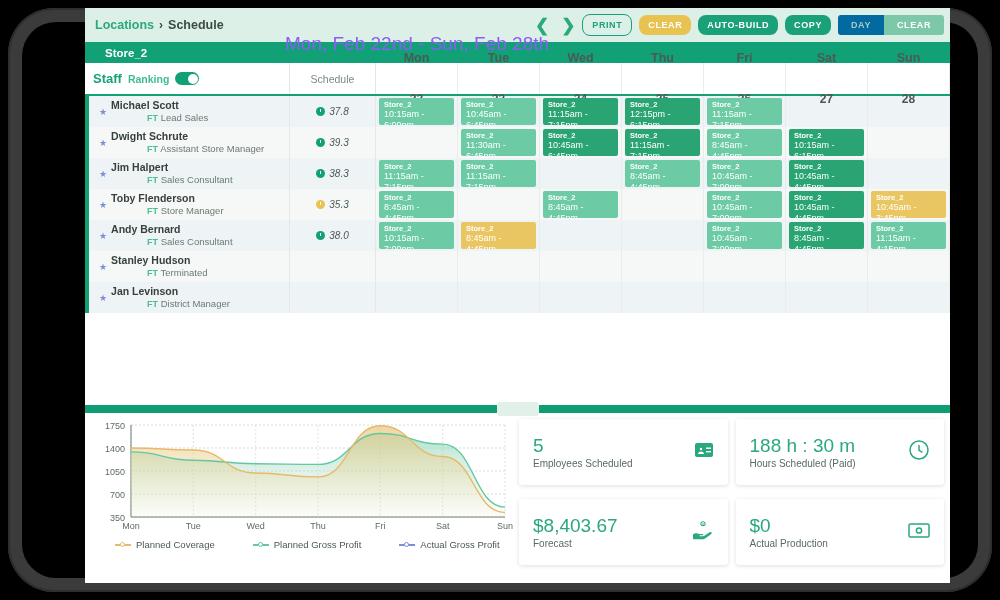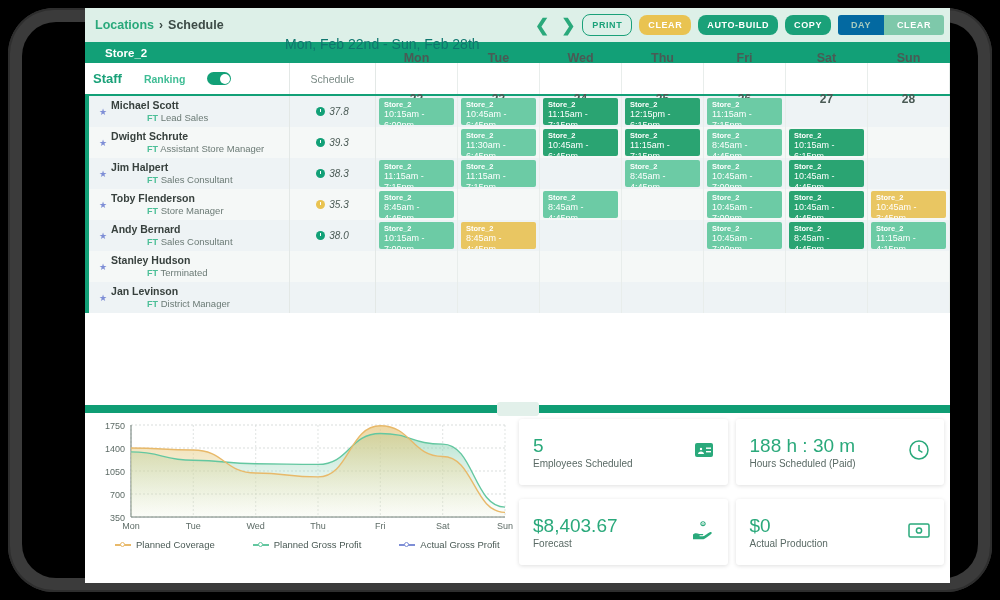--- a/index.html
+++ b/index.html
@@ -33,21 +33,21 @@
 
   
   .topbar {
     height: 34px; background: #ddf0e8; display: flex; align-items: center;
     padding: 0 10px; position: relative;
   }
   .crumb { font-size: 12.5px; font-weight: bold; color: #2aa97b; }
   .crumb-sep { font-size: 12px; color: #3a4a45; margin: 0 5px; font-weight: bold; }
   .crumb-cur { font-size: 12.5px; font-weight: bold; color: #3d4b47; }
   .daterange {
-    font-size: 14px; color: #0f766e; font-weight: normal;
+    font-size: 19px; color: #8b5cf6; font-weight: normal;
     position: absolute; left: 200px; margin-top: 38px;
   }
   .navarrows { position: absolute; left: 450px; display: flex; gap: 12px; }
   .navarrow {
     color: #2aa97b; font-size: 17px; line-height: 1; font-weight: bold;
     cursor: pointer; user-select: none;
   }
   .btns { position: absolute; right: 6px; display: flex; align-items: center; gap: 7px; }
   .btn {
     font-size: 9px; font-weight: bold; letter-spacing: .6px;
@@ -64,21 +64,21 @@
   .storebar {
     height: 21px; background: #12a077; display: flex; align-items: center;
     padding-left: 20px;
   }
   .storebar span { color: #fff; font-size: 11.5px; font-weight: bold; }
 
   
   .gridwrap { background: #fff; }
   .colhead { display: flex; height: 33px; border-bottom: 2px solid #12a077; }
   .staffhead {
-    width: 205px; display: flex; align-items: center; padding-left: 8px; gap: 22px;
+    width: 205px; display: flex; align-items: center; padding-left: 8px; gap: 6px;
     border-right: 1px solid #e3e8e6;
   }
   .staffhead .t1 { font-size: 13px; font-weight: bold; color: #1aa179; }
   .staffhead .t2 { font-size: 10.5px; font-weight: bold; color: #3fbd95; }
   .toggle {
     width: 24px; height: 13px; border-radius: 7px; background: #12a077;
     position: relative; cursor: pointer;
   }
   .toggle::after {
     content: ""; position: absolute; right: 1.5px; top: 1.5px;

